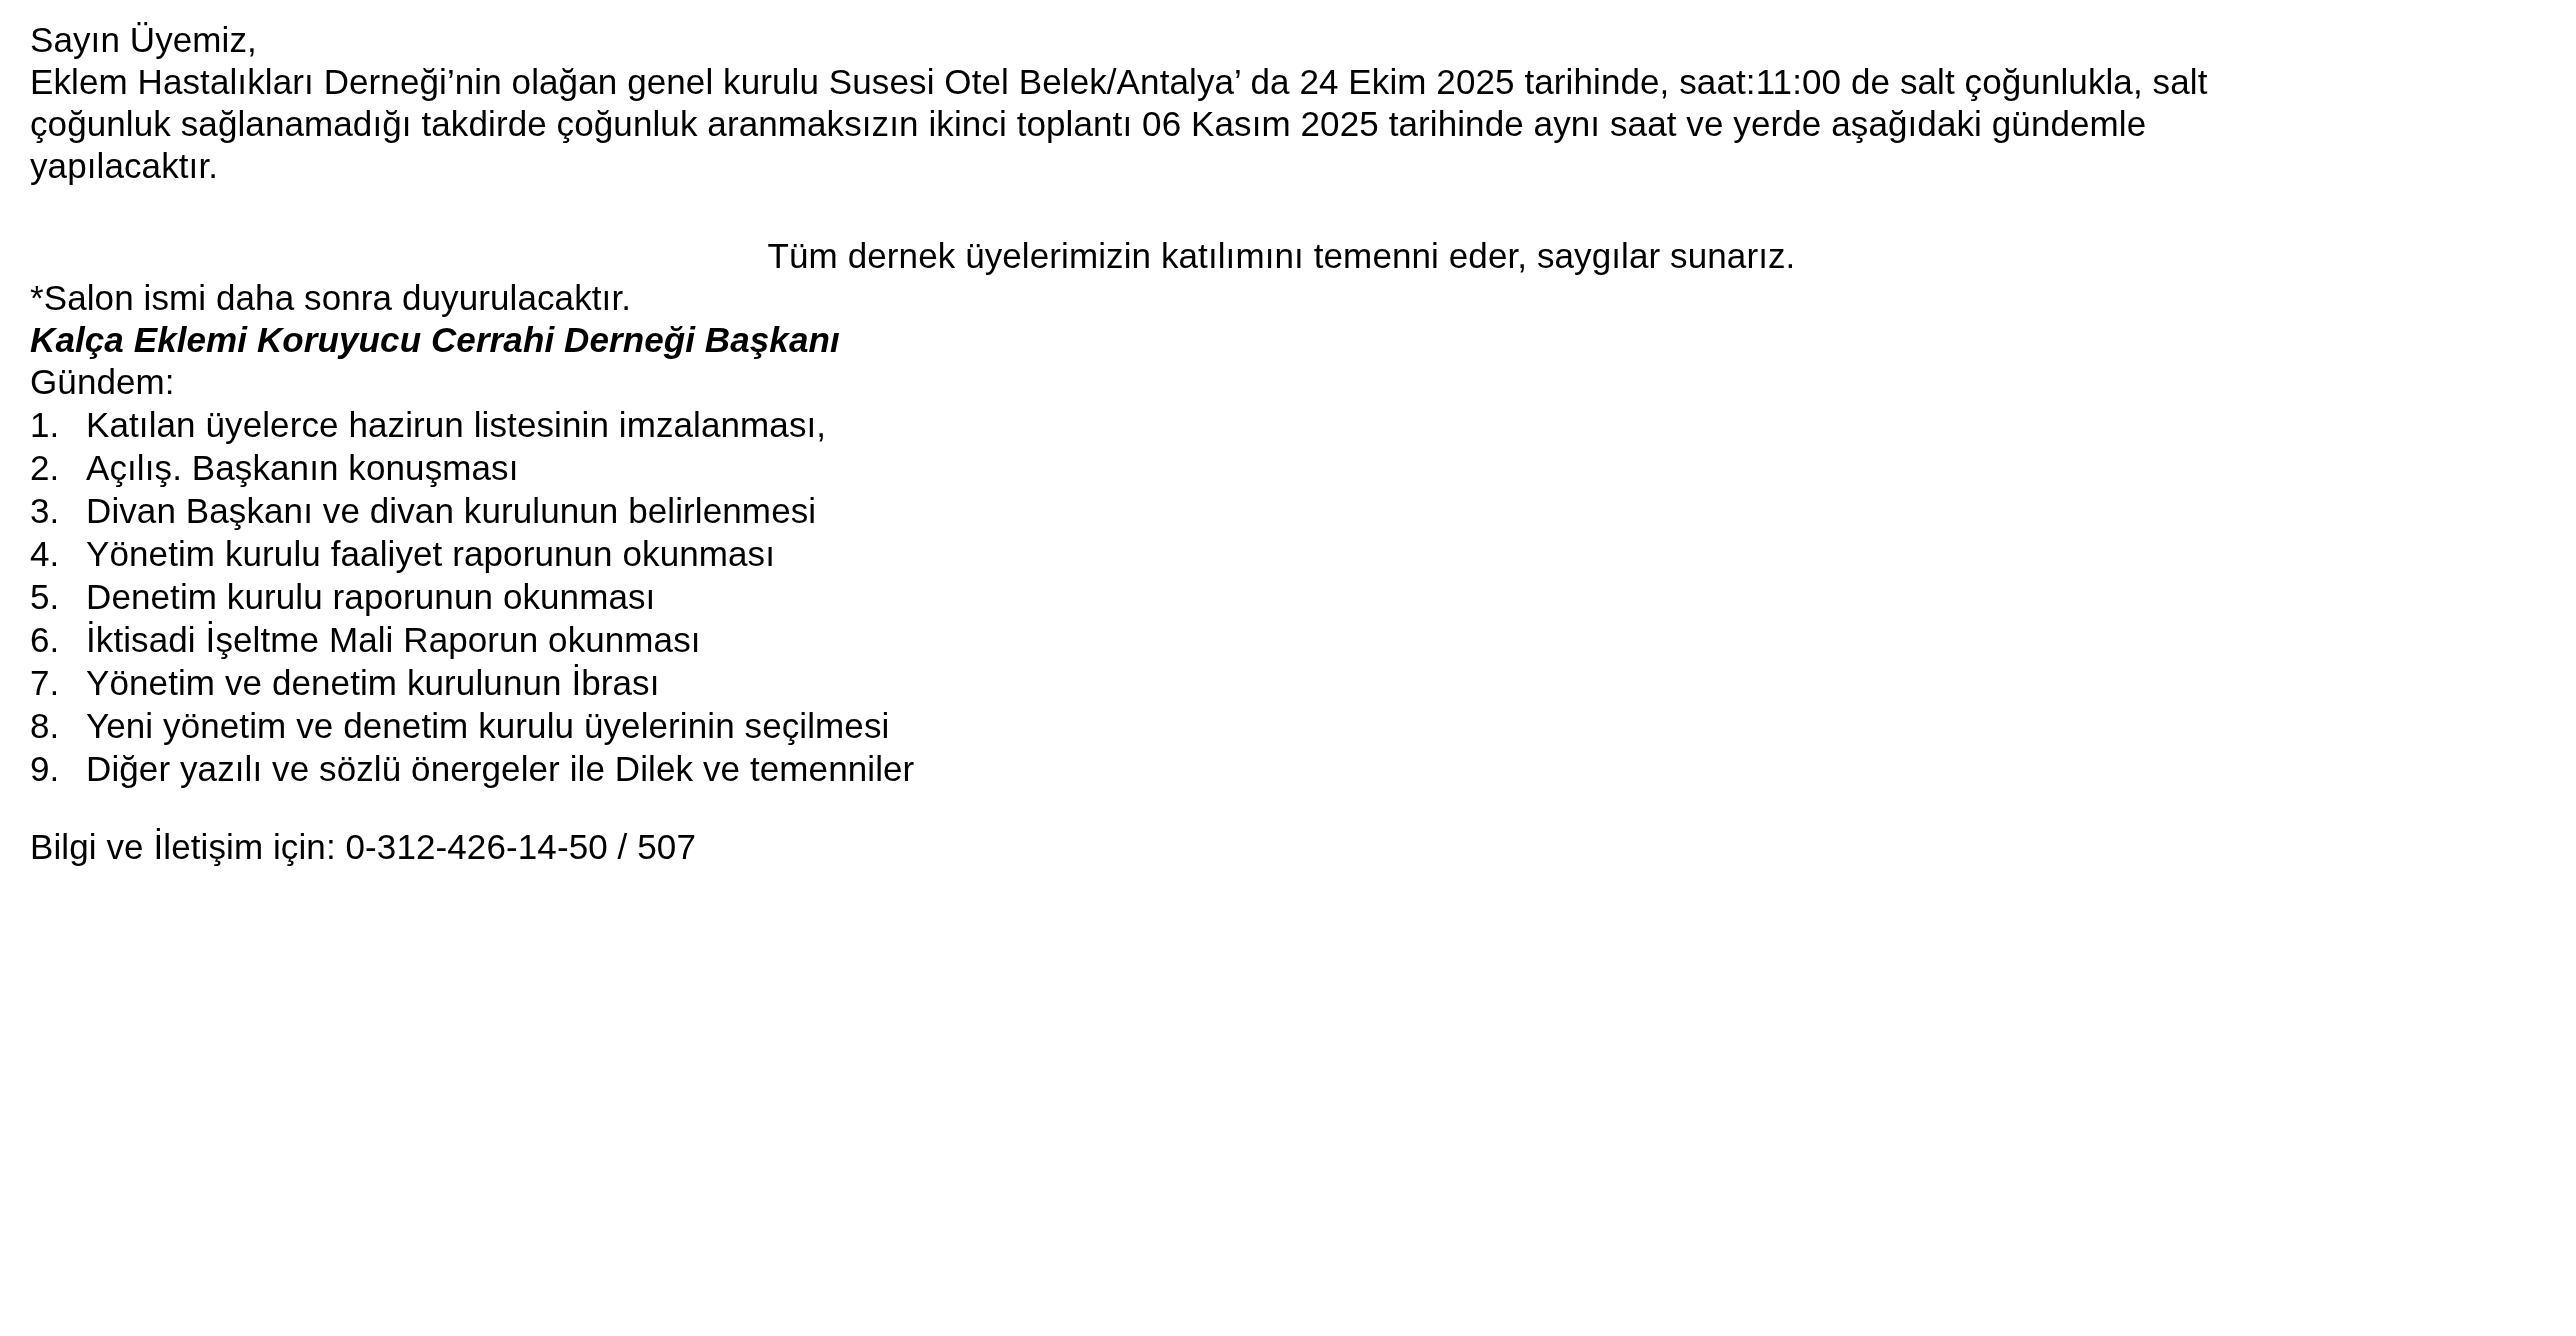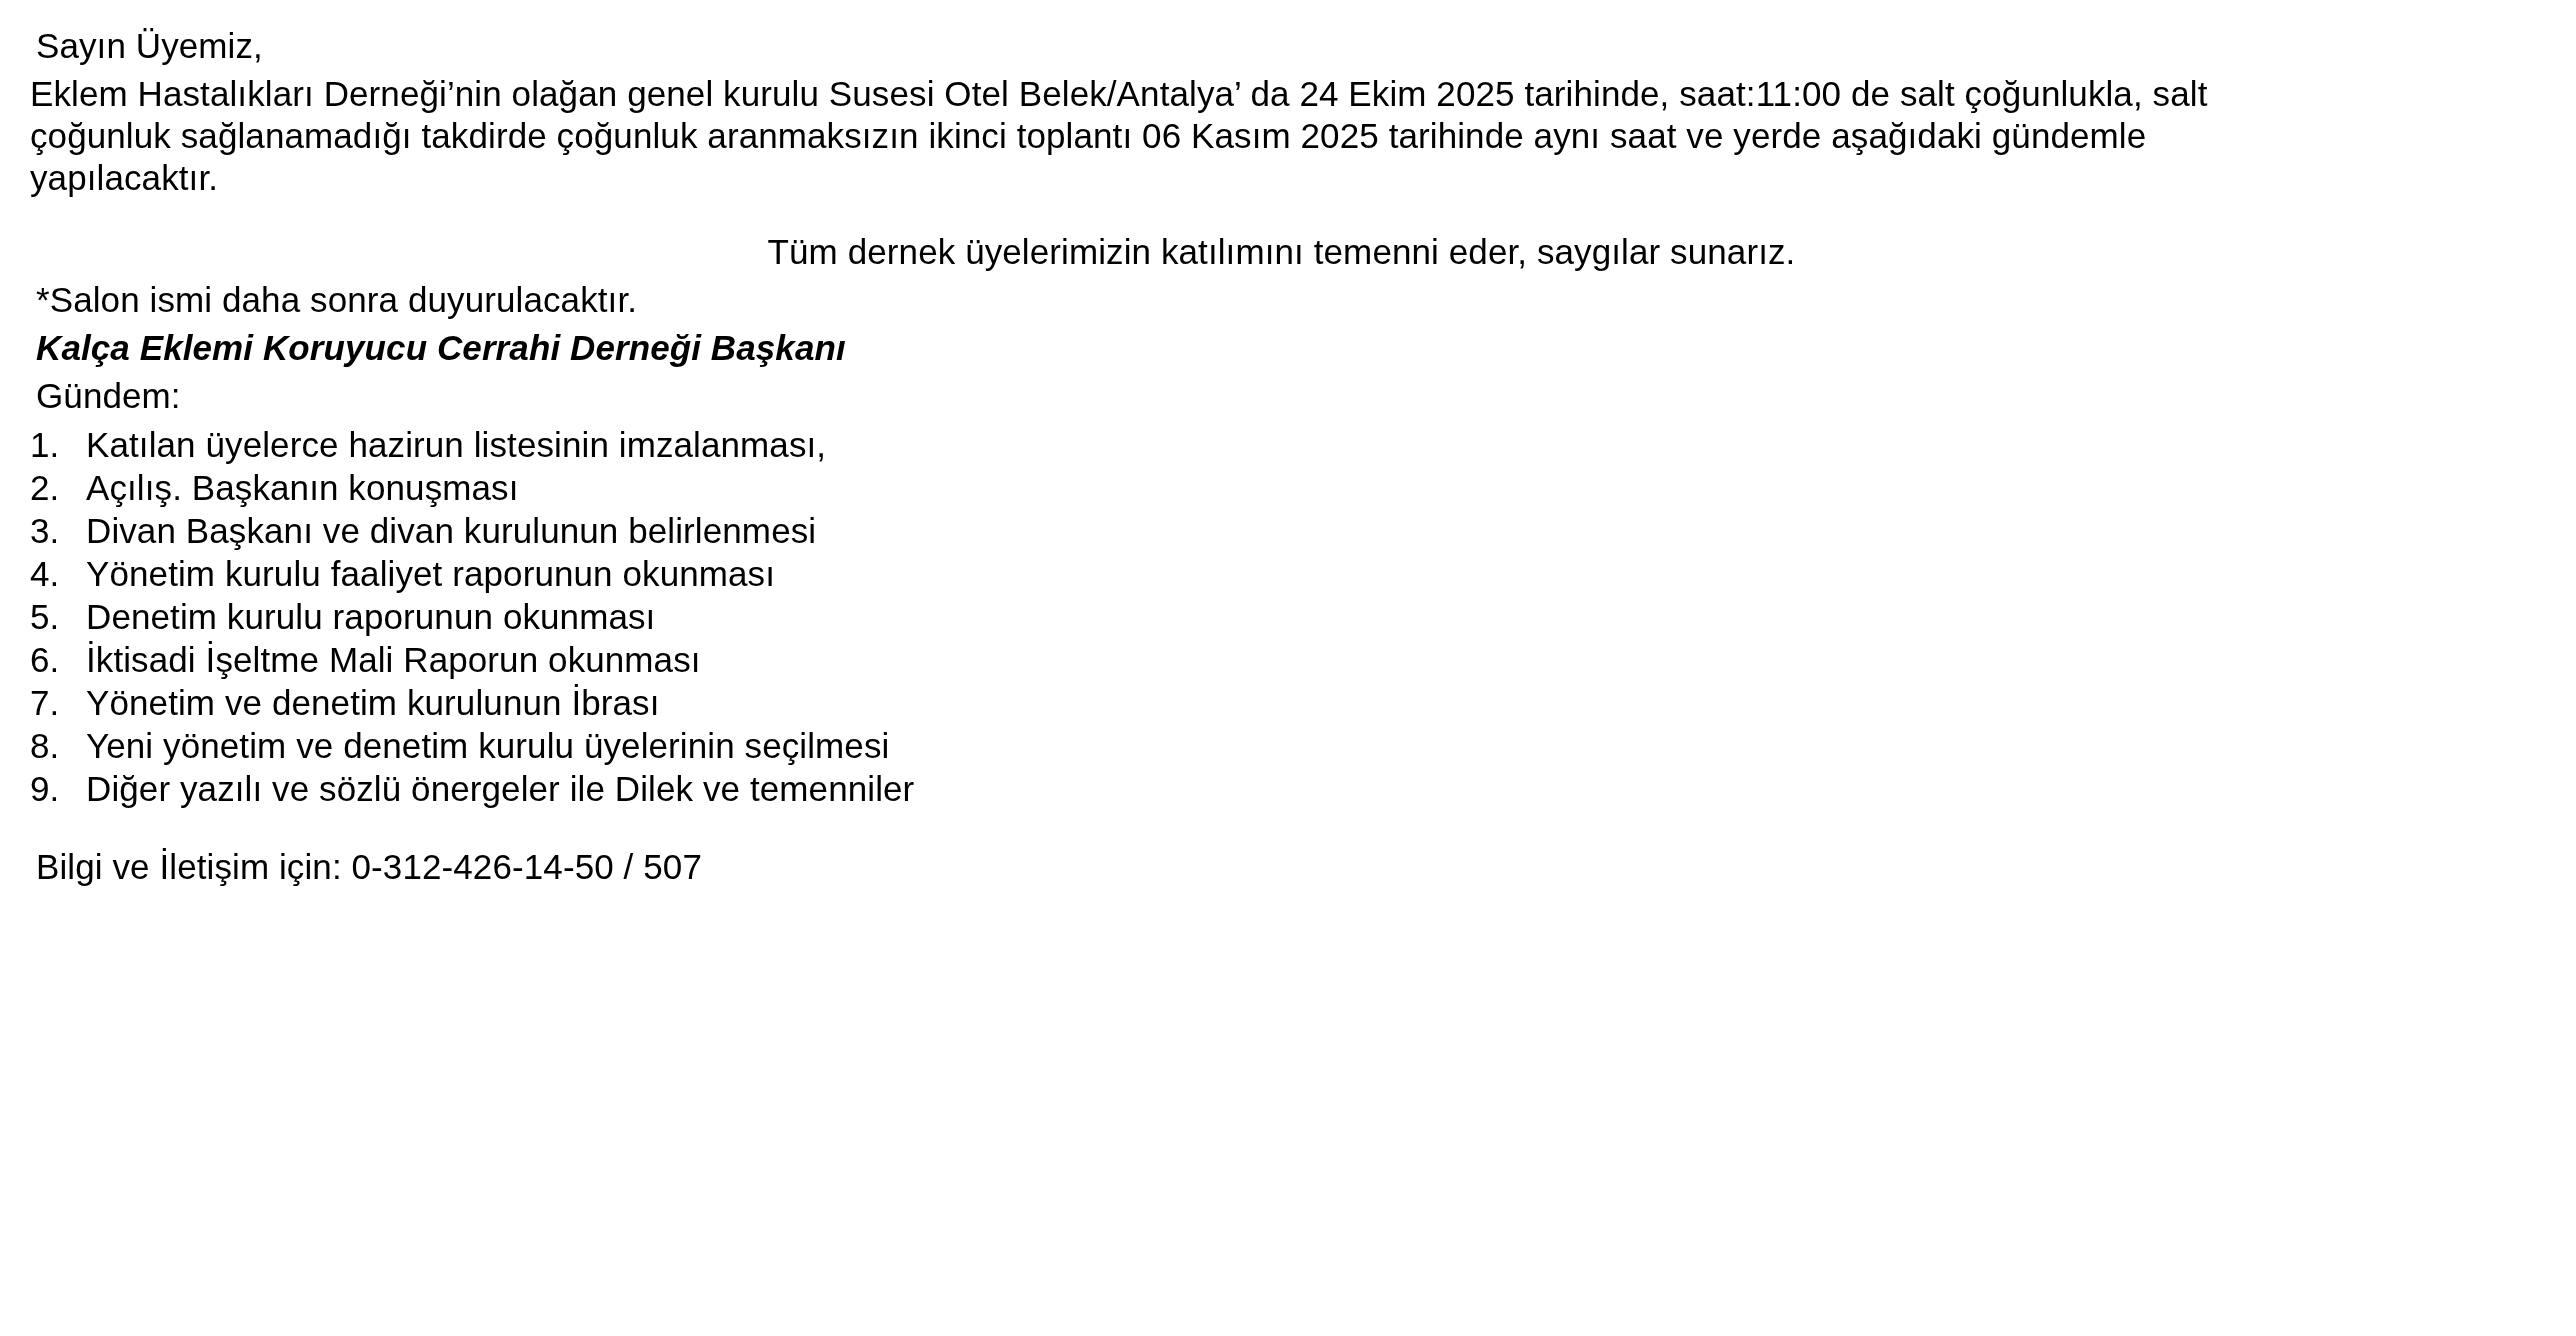--- a/index.html
+++ b/index.html
@@ -16,24 +16,24 @@
     box-sizing: border-box;
     width: 2576px;
     min-height: 1337px;
     padding: 19px 43px 0 30px;
     font-family: "Liberation Sans", sans-serif;
     font-size: 35px;
     line-height: 42px;
     color: #000000;
     letter-spacing: 0.1px;
   }
-  .doc p { margin: 6px; padding: 0; }
+  .doc p { margin: 0; padding: 0; }
 
   .greeting        { margin-bottom: 48px; }
-  .intro           { margin-bottom: 32px; }
+  .intro           { margin-bottom: 48px; }
   .intro-line      { white-space: nowrap; }
   .thanks          { margin-bottom: 43px; text-align: center; }
   .note            { margin-bottom: 90px; }
   .sig-name        { font-weight: 700; }
   .sig-title       { font-weight: 700; font-style: italic; margin-bottom: 88px; }
   .agenda-heading  { margin-bottom: 45px; }
   .agenda          { margin-bottom: 36px; }
   .agenda-item {
     display: flex;
     line-height: 43px;

